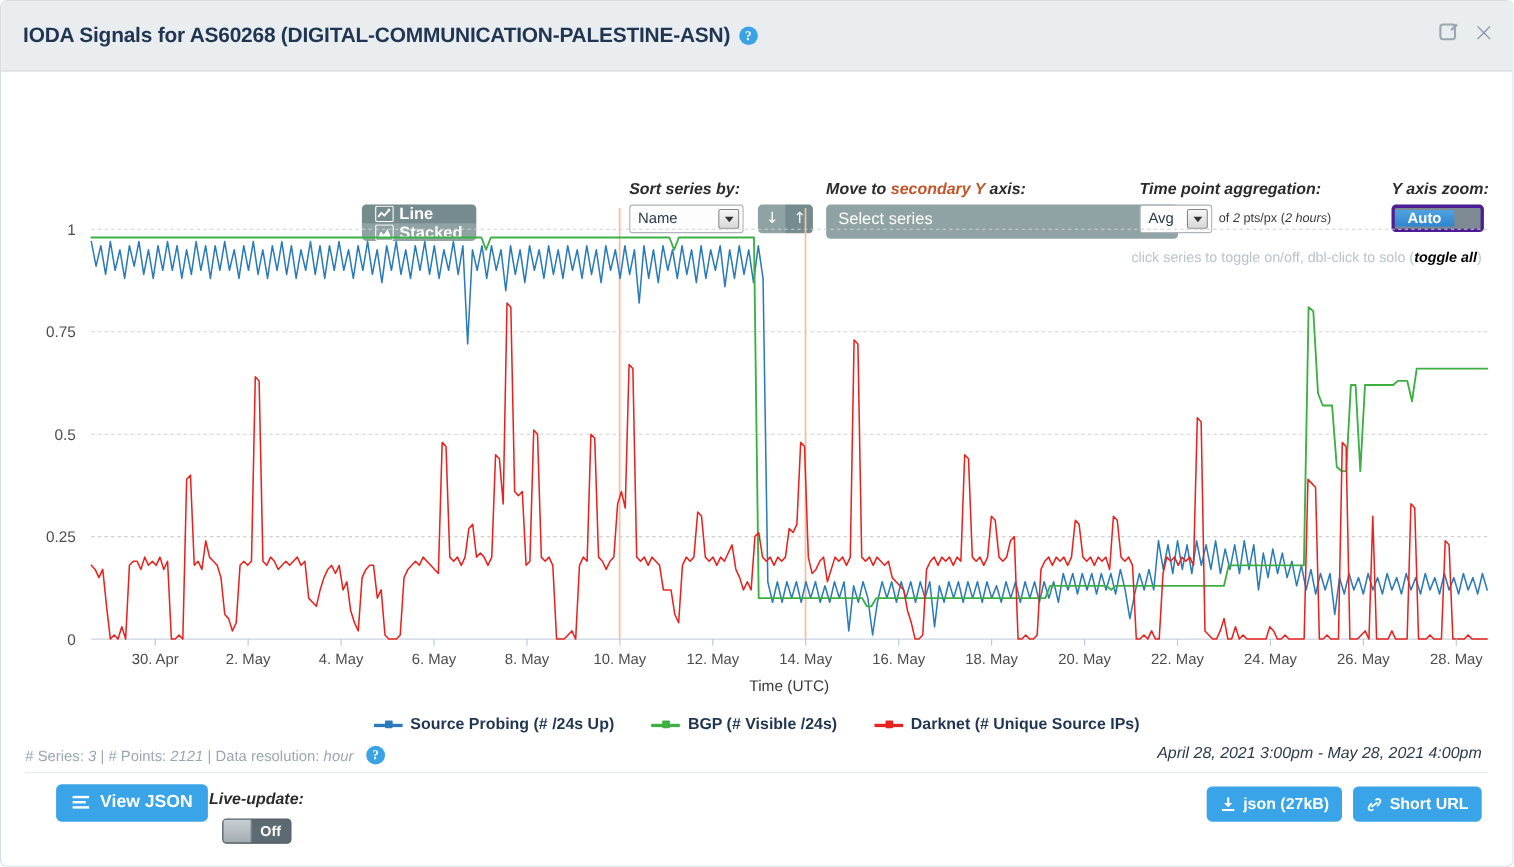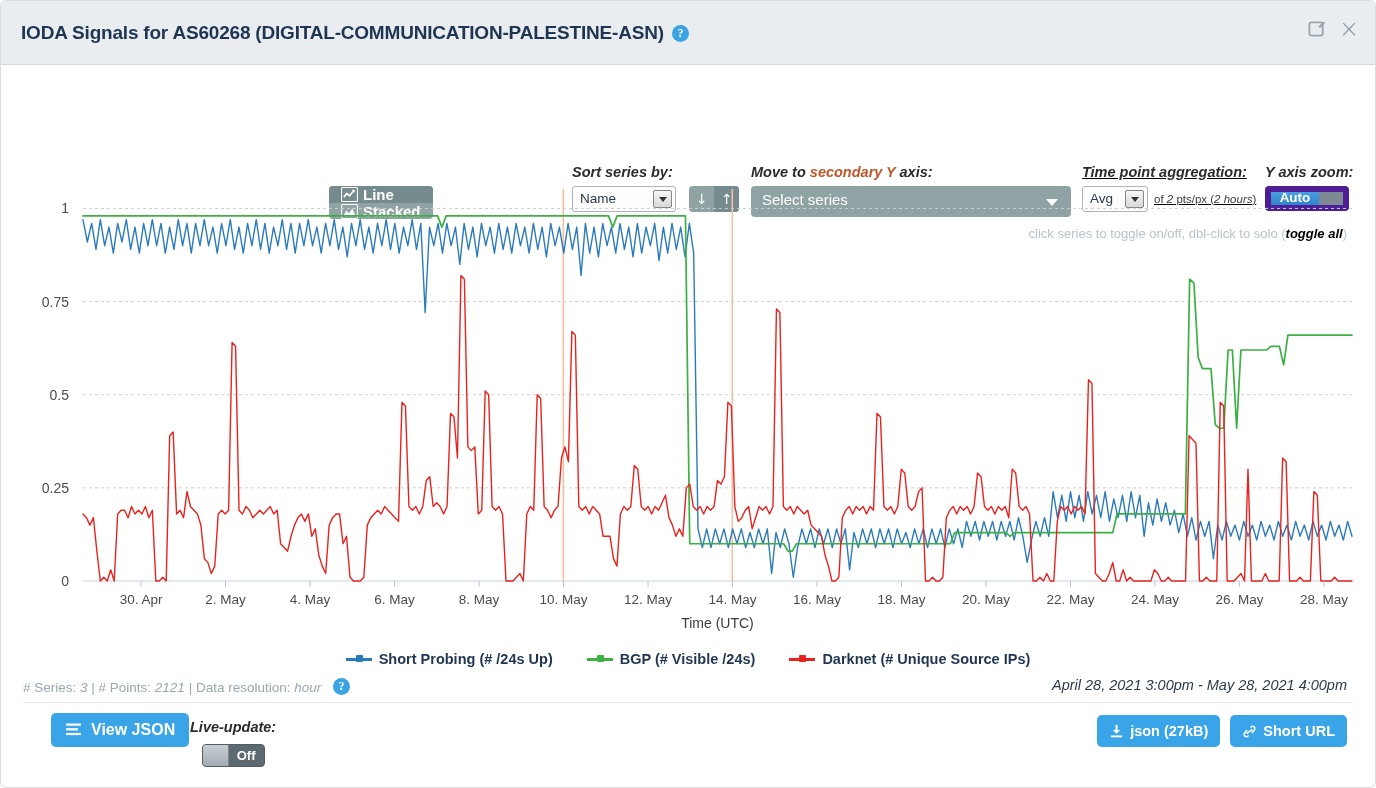--- a/index.html
+++ b/index.html
@@ -142,37 +142,37 @@
     color: #ffffff; font-size: 15px;
   }
   #secondary-select .ss-caret {
     position: absolute; right: 13px; top: 13px;
     width: 0; height: 0;
     border-left: 6px solid transparent; border-right: 6px solid transparent;
     border-top: 7px solid #ffffff;
   }
 
   
-  #agg-block { position: absolute; left: 1081px; top: 99px; text-decoration: underline; }
+  #agg-block { position: absolute; left: 1035px; top: 99px; }
   #agg-block .ctl-label { display:block; margin-bottom: 6px; }
   #agg-row { display: flex; align-items: center; }
   .sel-wrap.small { width: 66px; }
   .agg-note { font-size: 11.5px; color: #3a3a3a; margin-left: 6px; white-space: nowrap; }
   .agg-note i { font-style: italic; }
 
   
   #yzoom-block { position: absolute; left: 1264px; top: 99px; }
   #yzoom-block .ctl-label { display:block; margin-bottom: 6px; }
   #yzoom-toggle {
     width: 84px; height: 25px;
     border-radius: 4px;
     background: #7d8a93;
-    display: flex; align-items: flex-end;
+    display: flex; align-items: center;
     overflow: hidden; cursor: pointer;
-    border: 6px solid #4c1d95;
+    border: 3px solid #4c1d95;
   }
   #yzoom-toggle .on {
     flex: 1 1 auto;
     background: linear-gradient(#4fa3e3,#2f85cd);
     color: #fff; font-size: 13.5px; font-weight: bold;
     display: flex; align-items: center; justify-content: center;
   }
   #yzoom-toggle .knob {
     width: 24px;
     background: linear-gradient(#b8c0c6,#98a2aa);
@@ -416,21 +416,21 @@
       <text id="x-axis-title" class="axis-title" text-anchor="middle" x="716.5" y="443">Time (UTC)</text>
     </svg>
   </div>
 
   <div id="legend">
     <div class="legend-item">
       <span class="legend-mark">
           <i style="background:#2b7bba"></i>
           <b style="background:#2b7bba"></b>
         </span>
-      <span class="legend-label">Short Probing (# /24s Up)</span>
+      <span class="legend-label">Source Probing (# /24s Up)</span>
     </div>
     <div class="legend-item">
       <span class="legend-mark">
           <i style="background:#3cb043"></i>
           <b style="background:#3cb043"></b>
         </span>
       <span class="legend-label">BGP (# Visible /24s)</span>
     </div>
     <div class="legend-item">
       <span class="legend-mark">

